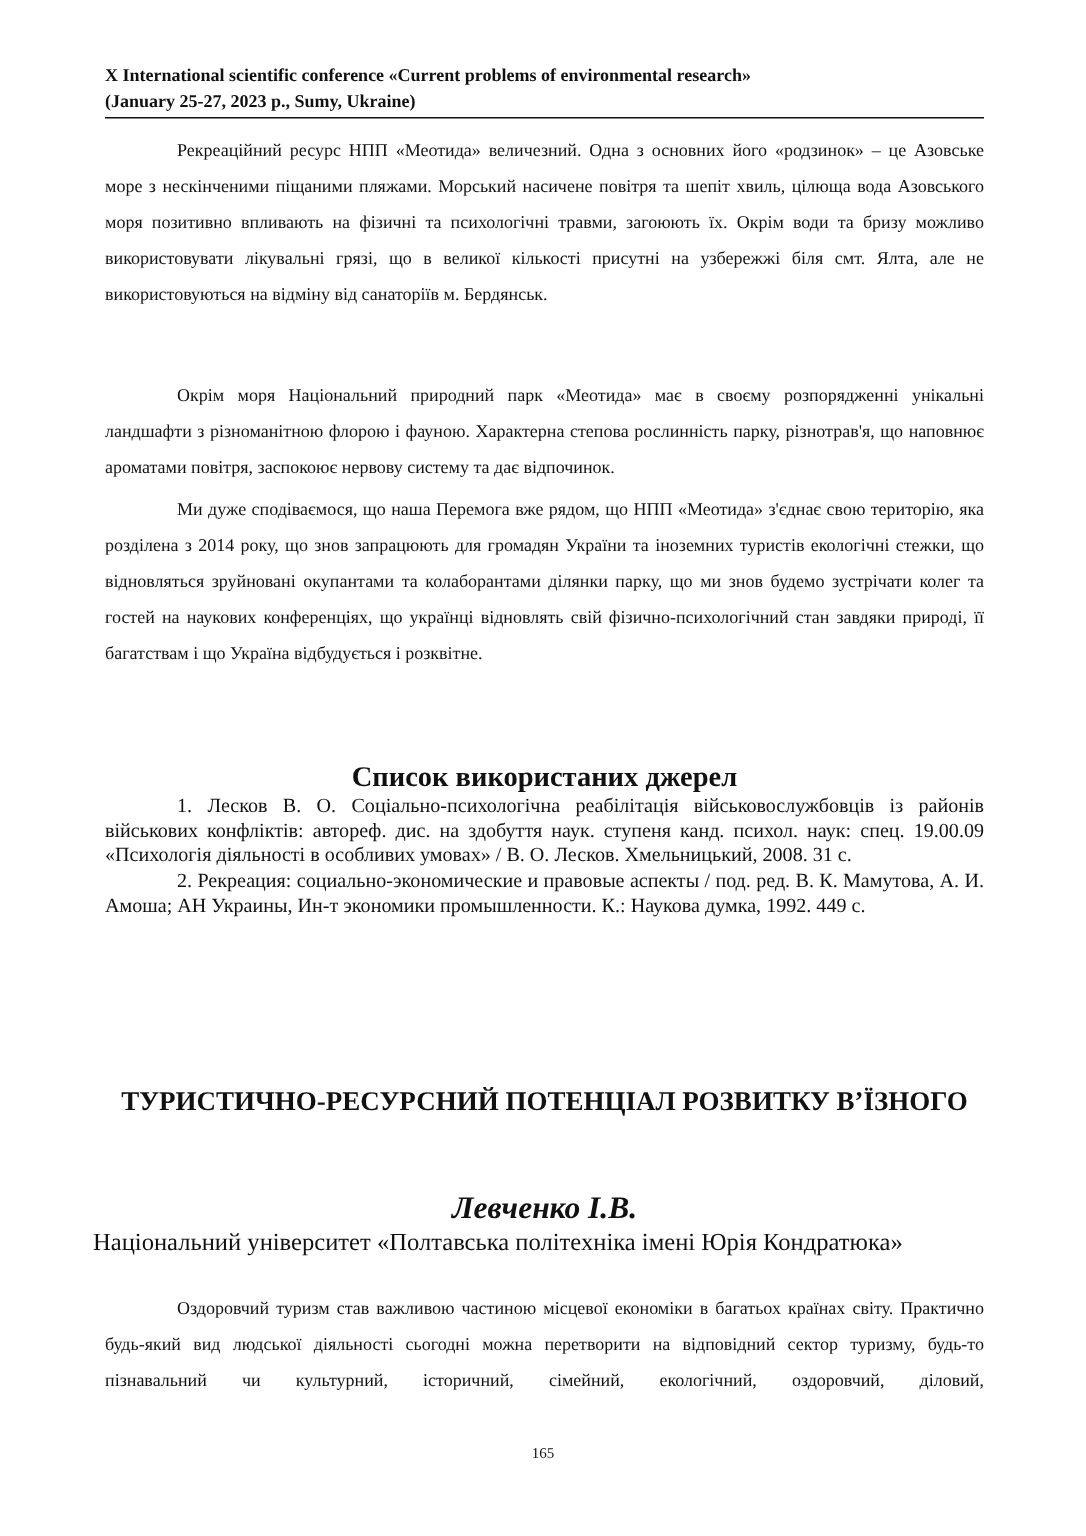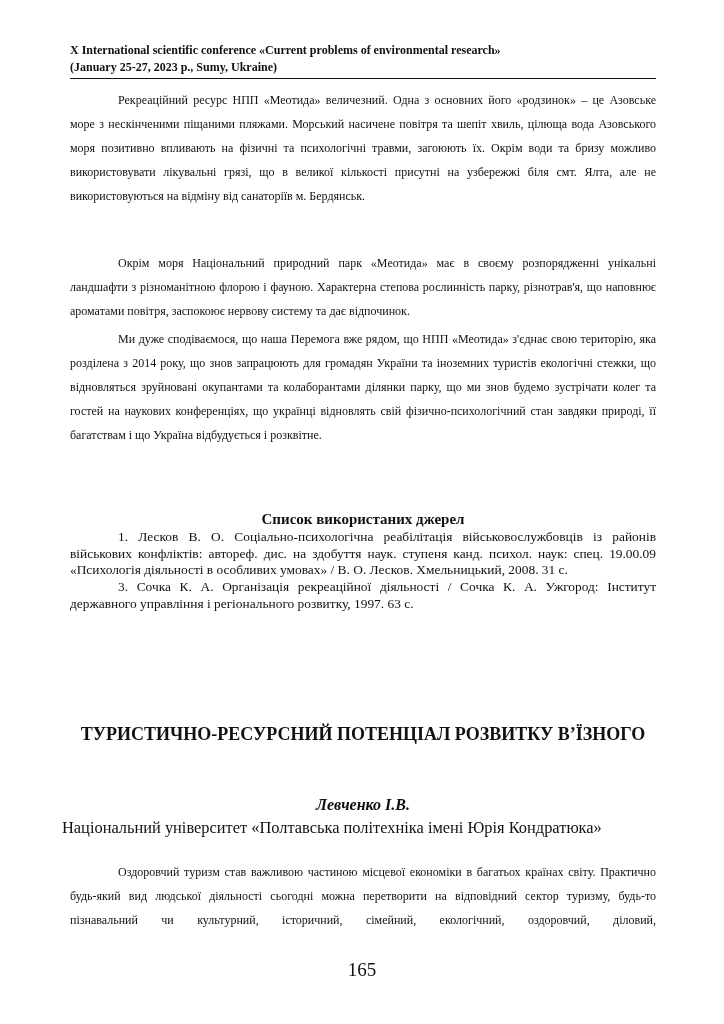--- a/index.html
+++ b/index.html
@@ -10,31 +10,31 @@
             font-weight: bold; font-size: 12px; line-height: 17px; }
   .header-rule { position: absolute; left: 70px; width: 586px; top: 78px; height: 0;
                  border-top: 1.6px solid #111; }
   .body { position: absolute; left: 70px; width: 586px; }
   .para { margin: 0; text-align: justify; text-indent: 48px; font-size: 12px;
           line-height: 23.9px; text-align-last: left; }
   #b1 { top: 89px; }
   #b2 { top: 240px; margin-top: 12px; }
   #b3 { top: 328px; }
   .refs { position: absolute; left: 70px; width: 586px; top: 511px; font-size: 13.4px; line-height: 16.8px; }
-  .refs-title { text-align: center; font-weight: bold; font-size: 15px; margin: 0 0 1px 0; }
+  .refs-title { text-align: center; font-weight: bold; font-size: 19px; margin: 0 0 1px 0; }
   .ref { margin: 0; text-align: justify; text-indent: 48px; text-align-last: left; }
   .section-title { position: absolute; left: 70px; width: 586px; top: 722px; text-align: center;
                    font-weight: bold; font-size: 18px; line-height: 24px; }
   .author { position: absolute; left: 70px; width: 586px; top: 795px; text-align: center;
-            font-weight: bold; font-style: italic; font-size: 16px; line-height: 20px; }
+            font-weight: bold; font-style: italic; font-size: 21px; line-height: 20px; }
   .affil { position: absolute; left: 62px; width: 602px; top: 818px; text-align: left;
            font-size: 16.4px; line-height: 20px; }
   #b4 { top: 861px; }
   .page-number { position: absolute; left: 0; width: 724px; top: 962px; text-align: center;
-                 font-size: 19px; line-height: 16px; }
+                 font-size: 10px; line-height: 16px; }
 </style>
 </head>
 <body>
 
 <div class="page">
 
   <div class="header">
     <div>X International scientific conference «Current problems of environmental research»</div>
     <div>(January 25-27, 2023 р., Sumy, Ukraine)</div>
   </div>
@@ -46,21 +46,21 @@
   <div class="body" id="b2">
     <p class="para">Окрім моря Національний природний парк «Меотида» має в своєму розпорядженні унікальні ландшафти з різноманітною флорою і фауною. Характерна степова рослинність парку, різнотрав'я, що наповнює ароматами повітря, заспокоює нервову систему та дає відпочинок.</p>
   </div>
   <div class="body" id="b3">
     <p class="para">Ми дуже сподіваємося, що наша Перемога вже рядом, що НПП «Меотида» з'єднає свою територію, яка розділена з 2014 року, що знов запрацюють для громадян України та іноземних туристів екологічні стежки, що відновляться зруйновані окупантами та колаборантами ділянки парку, що ми знов будемо зустрічати колег та гостей на наукових конференціях, що українці відновлять свій фізично-психологічний стан завдяки природі, її багатствам і що Україна відбудується і розквітне.</p>
   </div>
 
   <div class="refs">
     <div class="refs-title">Список використаних джерел</div>
     <p class="ref">1. Лесков В. О. Соціально-психологічна реабілітація військовослужбовців із районів військових конфліктів: автореф. дис. на здобуття наук. ступеня канд. психол. наук: спец. 19.00.09 «Психологія діяльності в особливих умовах» / В. О. Лесков. Хмельницький, 2008. 31 с.</p>
-    <p class="ref">3. Сочка К. А. Організація рекреаційної діяльності / Сочка К. А. Ужгород: Інститут державного управління і регіонального розвитку, 1997. 63 с.</p>
+    <p class="ref">2.  Рекреация: социально-экономические и правовые аспекты / под. ред. В. К. Мамутова, А. И. Амоша; АН Украины, Ин-т экономики промышленности. К.: Наукова думка, 1992. 449 с.</p>
   </div>
 
   <div class="section-title">
     <div>ТУРИСТИЧНО-РЕСУРСНИЙ ПОТЕНЦІАЛ РОЗВИТКУ В’ЇЗНОГО</div>
   </div>
 
   <div class="author">Левченко І.В.</div>
   <div class="affil">Національний університет «Полтавська політехніка імені Юрія Кондратюка»</div>
 
   <div class="body" id="b4">

